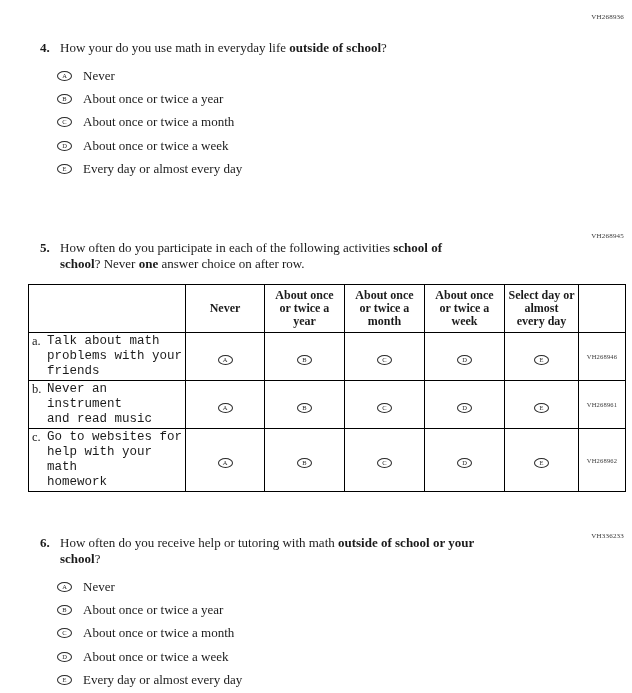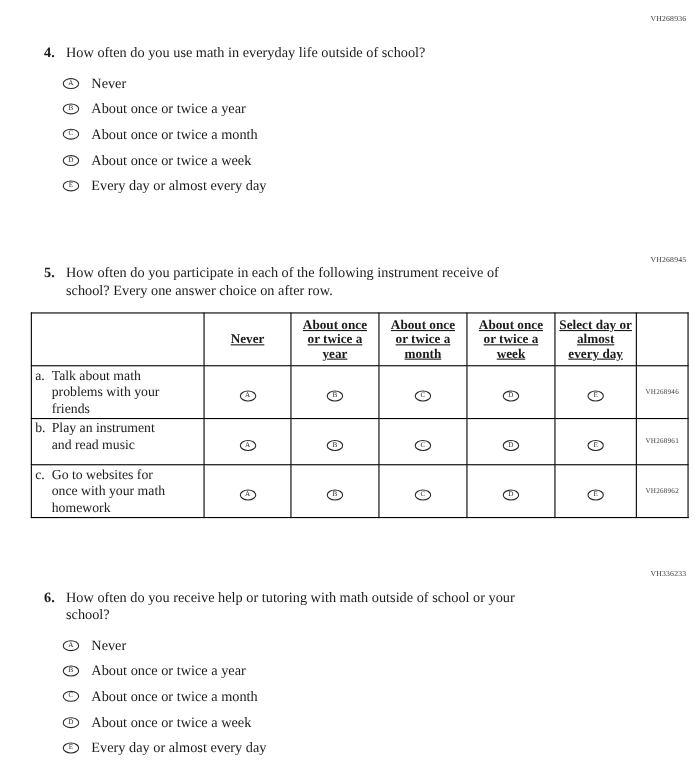--- a/index.html
+++ b/index.html
@@ -21,21 +21,21 @@
   }
   .question {
     position:absolute;
     left:40px;
     display:flex;
     gap:7px;
     font-size:13px;
   }
   .qnum { font-weight:bold; min-width:13px; }
   .qtext { line-height:16px; max-width:470px; }
-  .bold { font-weight:normal; }
+  .bold { font-weight:bold; }
   .options { position:absolute; left:57px; }
   .option { display:flex; align-items:center; gap:11px; height:23.3px; }
   .option-label { font-size:13px; }
   .bubble {
     display:inline-block;
     width:15px; height:10px;
     border:1px solid #2a2a2a;
     border-radius:50%;
     font-size:6.5px;
     line-height:8.5px;
@@ -53,45 +53,44 @@
   }
   table.grid th, table.grid td { border:1px solid #000; }
   table.grid th {
     font-weight:bold;
     font-size:12px;
     line-height:13px;
     text-align:center;
     vertical-align:middle;
     white-space:pre-line;
     padding:2px 1px;
-    text-decoration:underline;
   }
   .row-label-cell { vertical-align:top; padding:1px 2px 1px 3px; font-size:12.5px; }
   .row-label { display:flex; gap:4px; }
   .row-prefix { min-width:11px; }
-  .row-text { white-space:pre-line; line-height:15px; }
+  .row-text { white-space:pre-line; line-height:15px;font-family:Liberation Mono, monospace; }
   .bubble-cell { text-align:center; vertical-align:middle; }
   .id-cell {
     font-size:6.5px;
     text-align:center;
     vertical-align:middle;
     color:#3a3a3a;
     letter-spacing:0.2px;
   }
 </style>
 </head>
 <body>
 
 <div class="page">
 
   <div class="code" style="top:13px">VH268936</div>
 
   <div class="question" style="top:40px">
     <span class="qnum">4.</span>
-    <span class="qtext"><span>How often do you use math in everyday life </span><span class="bold">outside of school</span><span>?</span></span>
+    <span class="qtext"><span>How your do you use math in everyday life </span><span class="bold">outside of school</span><span>?</span></span>
   </div>
 
   <div class="options" style="top:64px">
     <div class="option">
       <span class="bubble">A</span>
       <span class="option-label">Never</span>
     </div>
     <div class="option">
       <span class="bubble">B</span>
       <span class="option-label">About once or twice a year</span>
@@ -107,21 +106,21 @@
     <div class="option">
       <span class="bubble">E</span>
       <span class="option-label">Every day or almost every day</span>
     </div>
   </div>
 
   <div class="code" style="top:232px">VH268945</div>
 
   <div class="question" style="top:240px">
     <span class="qnum">5.</span>
-    <span class="qtext"><span>How often do you participate in each of the following instrument </span><span class="bold">receive of</span><br><span class="bold">school</span><span>? Every </span><span class="bold">one</span><span> answer choice on after row.</span></span>
+    <span class="qtext"><span>How often do you participate in each of the following activities </span><span class="bold">school of</span><br><span class="bold">school</span><span>? Never </span><span class="bold">one</span><span> answer choice on after row.</span></span>
   </div>
 
   <table class="grid">
     <colgroup>
       <col style="width:157px">
         <col style="width:79px">
         <col style="width:80px">
         <col style="width:80px">
         <col style="width:80px">
         <col style="width:74px">
@@ -158,51 +157,51 @@
       <td class="bubble-cell"><span class="bubble">B</span></td>
       <td class="bubble-cell"><span class="bubble">C</span></td>
       <td class="bubble-cell"><span class="bubble">D</span></td>
       <td class="bubble-cell"><span class="bubble">E</span></td>
       <td class="id-cell">VH268946</td>
     </tr>
     <tr style="height:42px">
       <td class="row-label-cell">
         <div class="row-label">
               <span class="row-prefix">b.</span>
-              <span class="row-text">Play an instrument
+              <span class="row-text">Never an instrument
 and read music</span>
             </div>
       </td>
       <td class="bubble-cell"><span class="bubble">A</span></td>
       <td class="bubble-cell"><span class="bubble">B</span></td>
       <td class="bubble-cell"><span class="bubble">C</span></td>
       <td class="bubble-cell"><span class="bubble">D</span></td>
       <td class="bubble-cell"><span class="bubble">E</span></td>
       <td class="id-cell">VH268961</td>
     </tr>
     <tr style="height:42px">
       <td class="row-label-cell">
         <div class="row-label">
               <span class="row-prefix">c.</span>
               <span class="row-text">Go to websites for
-once with your math
+help with your math
 homework</span>
             </div>
       </td>
       <td class="bubble-cell"><span class="bubble">A</span></td>
       <td class="bubble-cell"><span class="bubble">B</span></td>
       <td class="bubble-cell"><span class="bubble">C</span></td>
       <td class="bubble-cell"><span class="bubble">D</span></td>
       <td class="bubble-cell"><span class="bubble">E</span></td>
       <td class="id-cell">VH268962</td>
     </tr>
   </tbody>
     </table>
 
-  <div class="code" style="top:518px">VH336233</div>
+  <div class="code" style="top:532px">VH336233</div>
 
   <div class="question" style="top:535px">
     <span class="qnum">6.</span>
     <span class="qtext"><span>How often do you receive help or tutoring with math </span><span class="bold">outside of school or your</span><br><span class="bold">school</span><span>?</span></span>
   </div>
 
   <div class="options" style="top:575px">
     <div class="option">
       <span class="bubble">A</span>
       <span class="option-label">Never</span>

